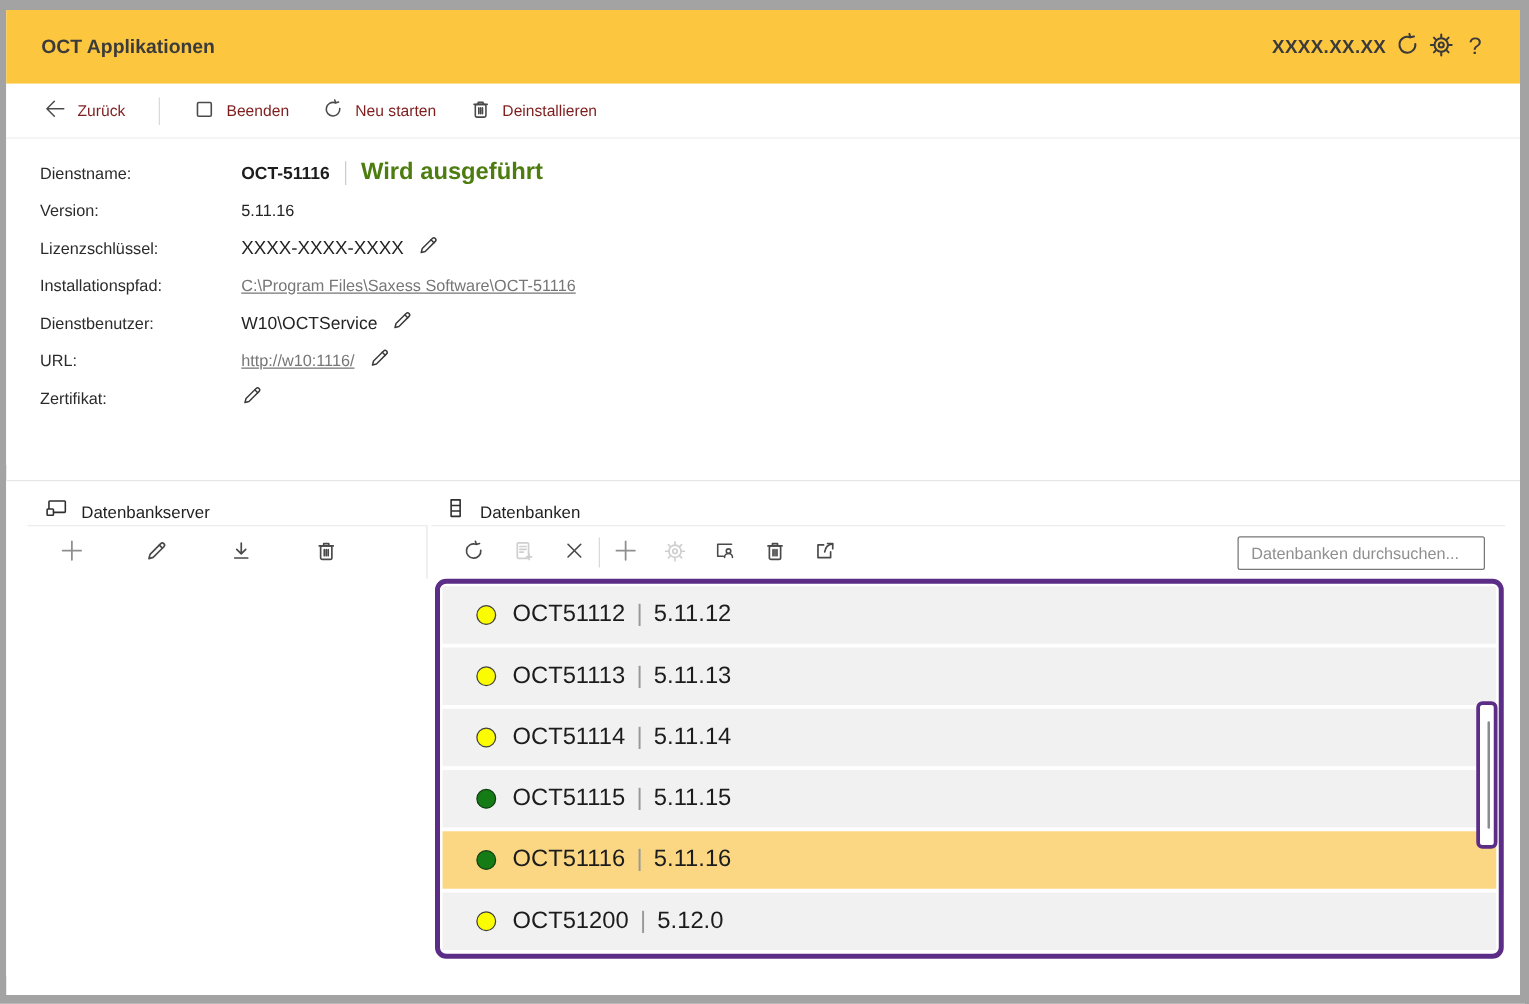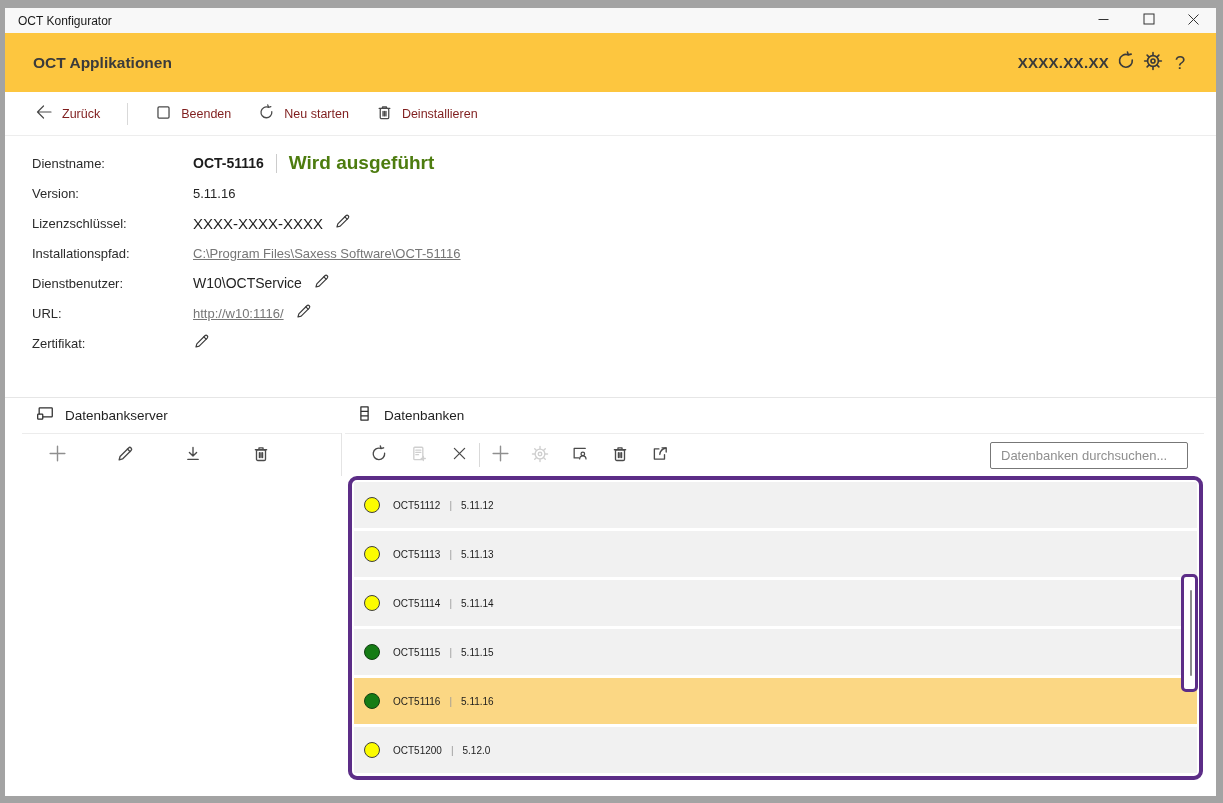--- a/index.html
+++ b/index.html
@@ -45,21 +45,21 @@
   .svc-name { font-weight:700; font-size:14px; color:#1c1c1c; }
   .vline { width:1px; height:19px; background:#cccccc; margin:0 12px; }
   .svc-status { font-weight:700; font-size:19px; color:#4d7c0f; }
   .license { font-size:15px; color:#1f1f1f; }
   .user-val { font-size:14px; }
   a.dlink { font-size:13px; color:#767676; text-decoration:underline; }
   .pencil-btn { background:none; border:none; padding:0; margin-left:11px; display:flex; cursor:pointer; }
   .pencil-btn svg { stroke:#3a3a3a; fill:none; stroke-width:1.1; stroke-linecap:round; stroke-linejoin:round; }
 
   
-  .panels-header { height:36px; border-top:1px solid #e6e6e6; display:flex; align-items:center; background:#fff; }
+  .panels-header { height:36px; border-top:1px solid #e6e6e6; display:flex; align-items:flex-end; background:#fff;margin-top:12px; }
   .ph-left { width:340px; flex:none; display:flex; align-items:center; gap:10px; padding-left:31px; }
   .ph-right { display:flex; align-items:center; gap:11px; padding-left:11px; }
   .ph-title { font-size:13.5px; color:#1f1f1f; }
   .ph-icon svg { stroke:#2f2f2f; fill:none; stroke-width:1.2; stroke-linejoin:round; }
 
   
   .panel-body { position:relative; height:361px; background:#fff; }
 
   .left-col { position:absolute; left:17px; top:0; width:320px; border-right:1px solid #e4e4e4; }
   .mini-toolbar { height:43px; border-top:1px solid #ececec; display:flex; align-items:center; padding-left:15px; gap:28px; background:#fff; }
@@ -71,55 +71,35 @@
 
   .server-list { height:304px; background:#f2f2f2; }
   .server-row { height:50px; margin-top:2px; background:#FBD784; display:flex; align-items:center; padding-left:18px; font-size:13px; color:#1c1c1c; cursor:pointer; }
 
   .right-col { position:absolute; left:340px; top:0; right:12px; }
   .right-toolbar { height:43px; border-top:1px solid #ececec; display:flex; align-items:center; padding-left:14px; background:#fff; }
   .search-input { margin-left:auto; margin-right:16px; width:198px; height:27px; border:1px solid #777; border-radius:2px; font-family:inherit; font-size:13px; padding:0 10px; color:#444; background:#fff; outline:none; }
   .search-input::placeholder { color:#8f8f8f; }
 
   .db-list { position:absolute; left:3px; top:43px; width:855px; height:304px; border:4px solid #5C2D87; border-radius:9px; background:#fff; padding:2px; display:flex; flex-direction:column; gap:3px; }
-  .db-row { height:46px; flex:none; background:#f1f1f1; display:flex; align-items:center; padding-left:10px; font-size:10px; color:#1c1c1c; cursor:pointer; }
+  .db-row { height:46px; flex:none; background:#f1f1f1; display:flex; align-items:center; padding-left:27px; font-size:19px; color:#1c1c1c; cursor:pointer; }
   .db-row.sel { background:#FBD784; }
   .dot { width:16px; height:16px; border-radius:50%; margin-right:13px; flex:none; }
   .dot.yellow { background:#FCFC00; border:1.5px solid #3f3f3f; }
   .dot.green { background:#157c15; border:1.5px solid #123f12; }
   .db-sep { color:#999; margin:0 9px; }
 
   .scroll-float { position:absolute; right:1px; top:94px; width:17px; height:118px; background:#fff; border:3px solid #5C2D87; border-radius:5px; }
   .scroll-thumb { position:absolute; right:3px; top:13px; width:2px; height:86px; background:#8c8c8c; border-radius:1px; }
 </style>
 </head>
 <body>
 
 <div class="window">
 
-  <div class="titlebar">
-    <span class="titlebar-title">OCT Konfigurator</span>
-    <div class="win-controls">
-      <button class="win-btn">
-        <span><svg width="11" height="11" viewBox="0 0 11 11">
-              <path d="M0.5 5.5h10"></path>
-            </svg></span>
-      </button>
-      <button class="win-btn">
-        <span><svg width="12" height="12" viewBox="0 0 12 12">
-              <rect x="1" y="1" width="10" height="10"></rect>
-            </svg></span>
-      </button>
-      <button class="win-btn">
-        <span><svg width="11" height="11" viewBox="0 0 11 11">
-              <path d="M0.5 0.5l10 10M10.5 0.5l-10 10"></path>
-            </svg></span>
-      </button>
-    </div>
-  </div>
 
   <div class="app-header">
     <span class="app-title">OCT Applikationen</span>
     <div class="app-header-right">
       <span class="app-version">XXXX.XX.XX</span>
       <button class="hdr-icon-btn">
         <span><svg width="20" height="20" viewBox="0 0 16 16">
               <path d="M13 7.3A5.1 5.1 0 1 1 9.5 3"></path>
               <path d="M9.2 0.9L9.8 3.1 12.1 2.5"></path>
             </svg></span>

